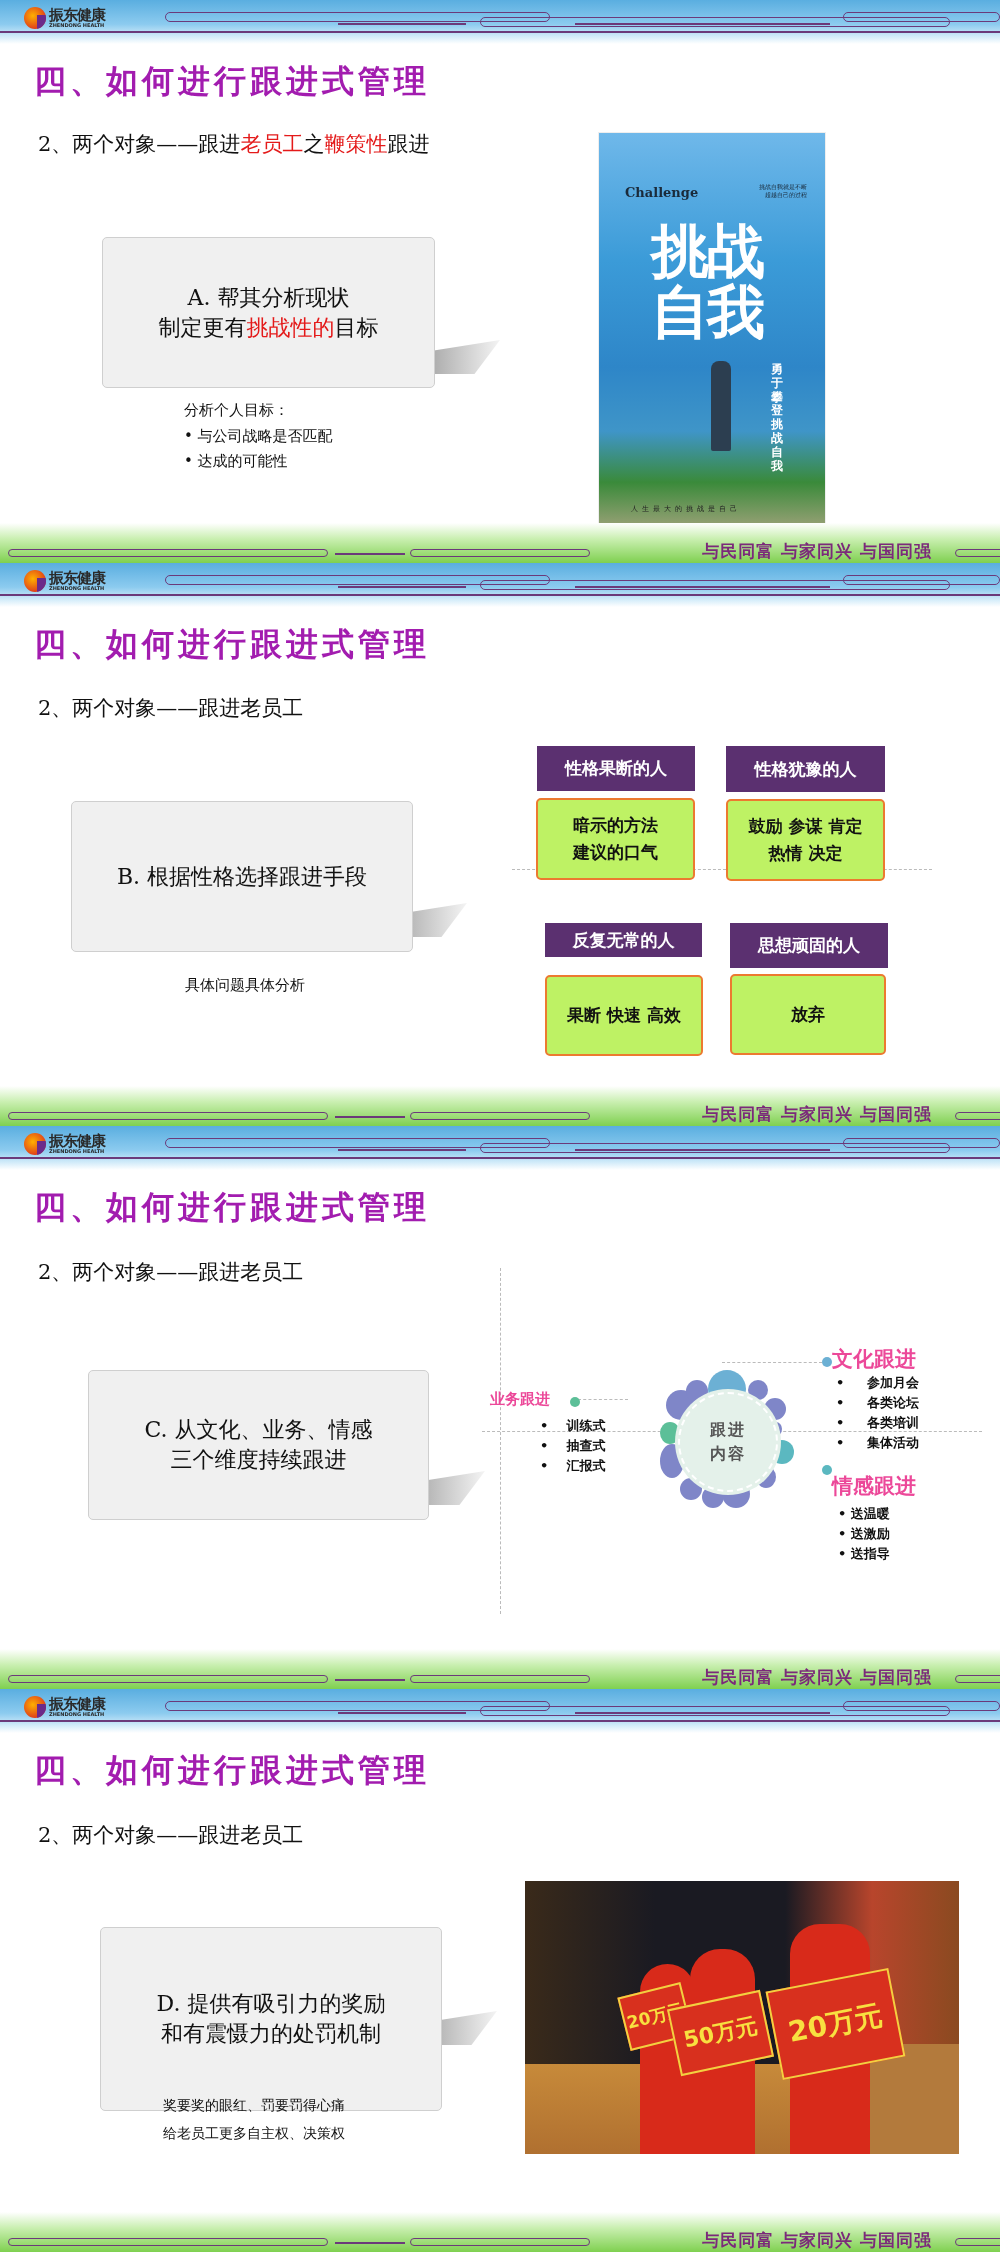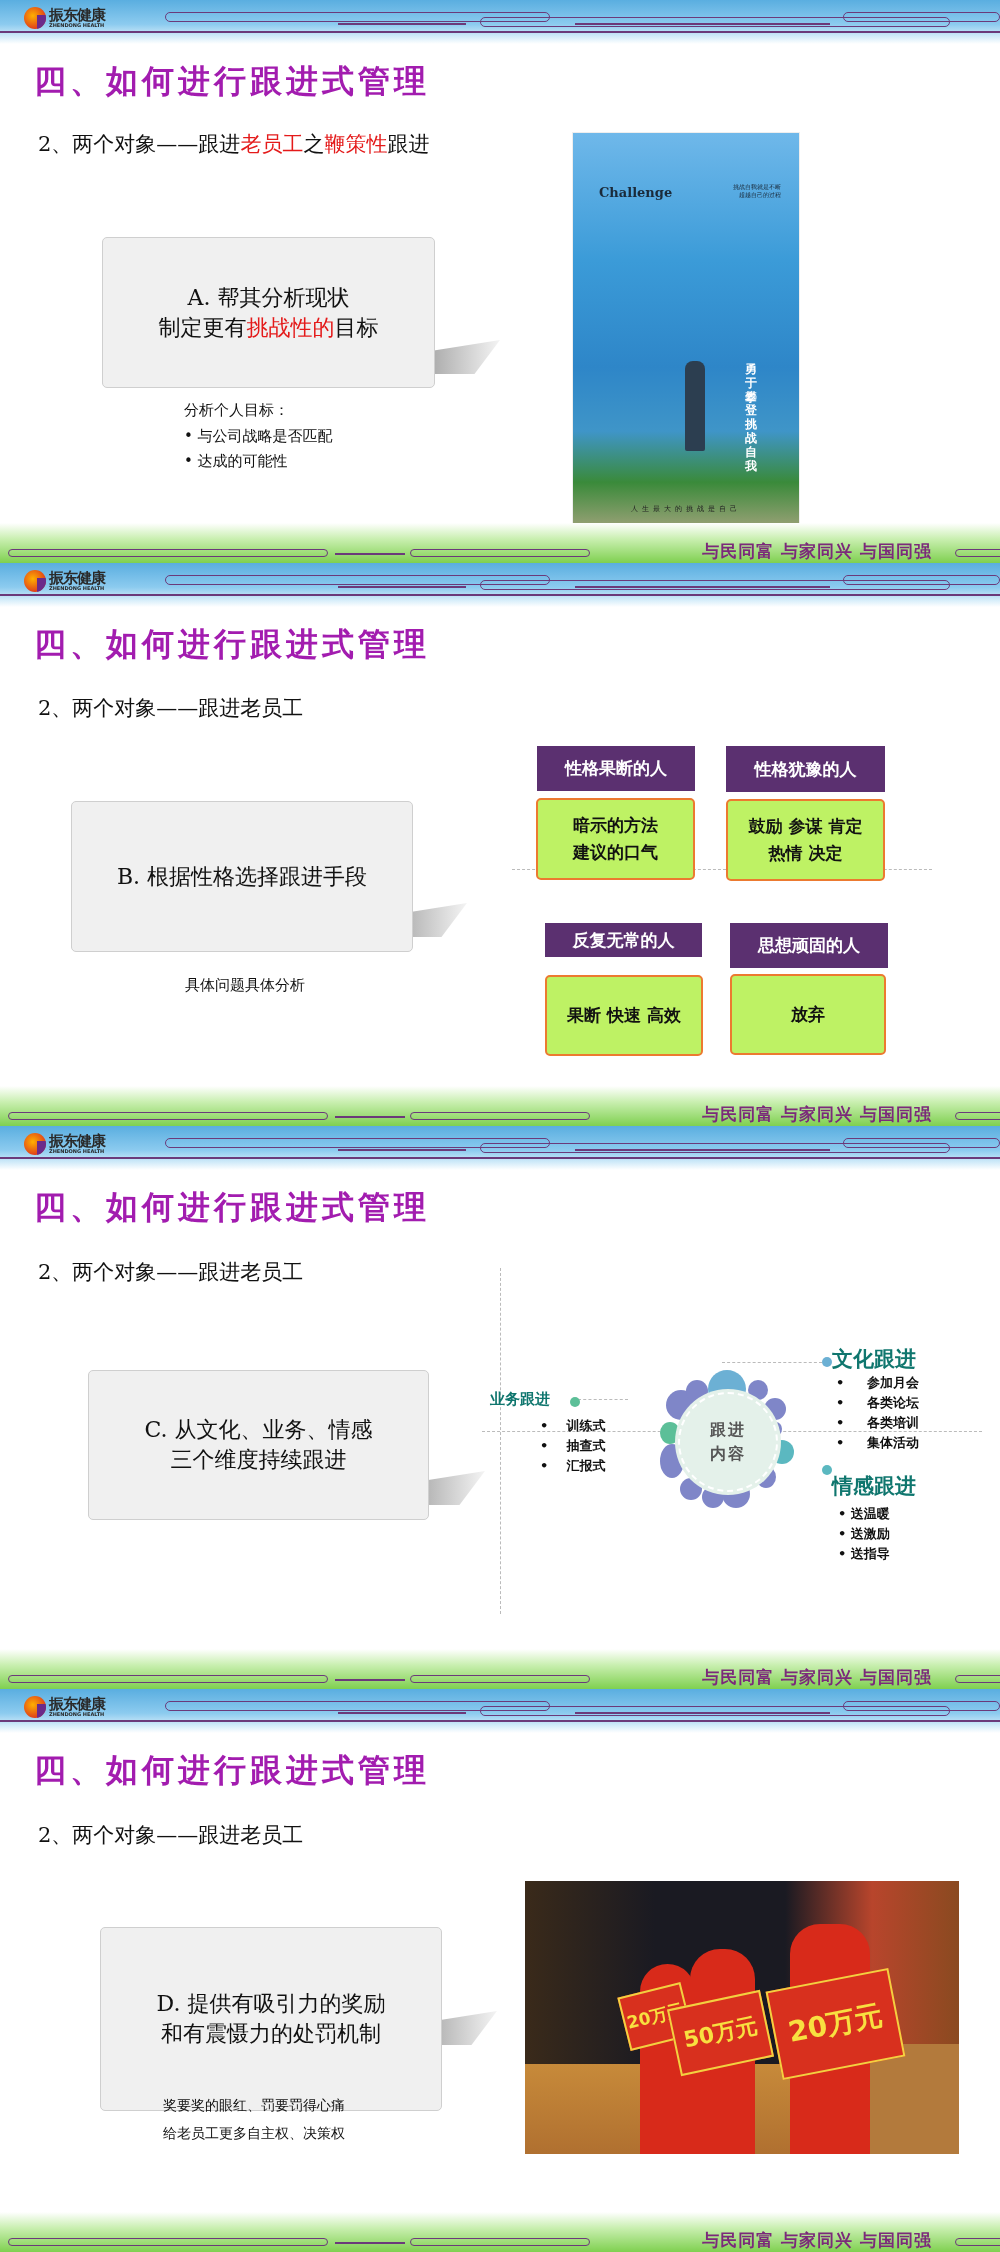--- a/index.html
+++ b/index.html
@@ -32,39 +32,39 @@
 
   .card { position: absolute; background: #f0f0f0; border: 1px solid #cfcfcf; border-radius: 5px;
           display: flex; align-items: center; justify-content: center; text-align: center;
           font-family: "DejaVu Serif", serif; font-size: 22px; color: #111; line-height: 1.35; }
   .card .red { color: #e41a1a; }
   .shadow { position: absolute; height: 34px; background: linear-gradient(to right, #9a9a9a, rgba(200,200,200,0.2)); clip-path: polygon(0 40%, 100% 0, 70% 100%, 0 100%); }
 
   .note { position: absolute; font-size: 15px; color: #111; line-height: 1.7; }
 
   
-  .poster { position: absolute; left: 572px; top: 132px; width: 228px; height: 428px; border: 1px solid #eee;
+  .poster { position: absolute; left: 598px; top: 132px; width: 228px; height: 428px; border: 1px solid #eee;
             background: linear-gradient(to bottom, #6fb8ea 0%, #3b9bd8 30%, #2e86c8 55%, #3f95c8 70%, #3a8a3a 82%, #b7a88a 96%); }
   .poster .challenge { position: absolute; left: 26px; top: 52px; font-size: 13px; font-weight: bold; color: #1a2a3a; font-family: "DejaVu Serif", serif; }
   .poster .tiny { position: absolute; right: 18px; top: 50px; font-size: 6px; color: #1a2a3a; text-align: right; line-height: 1.4; }
   .poster .big { position: absolute; left: 52px; top: 88px; font-size: 58px; color: #fff; font-weight: bold; line-height: 1.05; letter-spacing: -2px; }
   .poster .vert { position: absolute; right: 36px; top: 230px; width: 18px; font-size: 12px; color: #fff; font-weight: bold; line-height: 1.15; }
   .poster .hiker { position: absolute; left: 112px; top: 228px; width: 20px; height: 90px; background: #2c3e50; border-radius: 8px 8px 2px 2px; }
   .poster-caption { position: absolute; left: 572px; top: 504px; width: 228px; text-align: center; font-size: 7px; letter-spacing: 4px; color: #222; }
 
   
   .ptag { position: absolute; background: #5b3070; color: #fff; font-size: 17px; font-weight: bold; display: flex; align-items: center; justify-content: center; }
   .pbox { position: absolute; border: 2px solid #ec7a30; border-radius: 5px; background: #bef264; display: flex; align-items: center; justify-content: center; text-align: center; font-size: 17px; font-weight: bold; color: #111; line-height: 1.6; }
   .hdash { position: absolute; height: 0; border-top: 1px dashed #bbb; }
   .vdash { position: absolute; width: 0; border-left: 1px dashed #bbb; }
 
   
   .petal { position: absolute; border-radius: 50%; }
   .core { position: absolute; border-radius: 50%; background: #e4f1ea; border: 2px dashed #fff; box-shadow: 0 0 0 3px #e4f1ea; display: flex; flex-direction: column; align-items: center; justify-content: center; font-size: 16px; font-weight: bold; color: #555; line-height: 1.5; letter-spacing: 2px; }
-  .branch-title { position: absolute; font-size: 21px; font-weight: bold; color: #0f766e; }
+  .branch-title { position: absolute; font-size: 21px; font-weight: bold; color: #ec4899; }
   .branch-title.sm { font-size: 15px; }
   .blist { position: absolute; font-size: 13px; color: #111; line-height: 1.55; font-weight: bold; }
   .dot { position: absolute; width: 10px; height: 10px; border-radius: 50%; }
 
   
   .photo { position: absolute; left: 525px; top: 192px; width: 434px; height: 273px;
            background: linear-gradient(to right, #3a2a1a 0%, #1a1a22 30%, #1a1a22 60%, #b8452c 80%, #8a4a20 100%); overflow: hidden; }
   .photo .floor { position: absolute; left: 0; right: 0; bottom: 0; height: 90px; background: linear-gradient(to bottom, #c78a3a, #b07030); }
   .photo .desk { position: absolute; right: 0; bottom: 0; width: 150px; height: 110px; background: #b37a3c; }
   .photo .girl { position: absolute; bottom: 0; background: #d82a1a; border-radius: 30px 30px 0 0; }
@@ -105,20 +105,24 @@
     <div>分析个人目标：</div>
     <div>• 与公司战略是否匹配</div>
     <div>• 达成的可能性</div>
   </div>
 
   <div class="poster">
     <div class="challenge">Challenge</div>
     <div class="tiny">
       <div>挑战自我就是不断</div>
       <div>超越自己的过程</div>
+    </div>
+    <div class="big">
+      <div>挑战</div>
+      <div>自我</div>
     </div>
     <div class="vert">勇于攀登 挑战自我</div>
     <div class="hiker"></div>
   </div>
   <div class="poster-caption">人生最大的挑战是自己</div>
 
   <div class="ftr">
     <div class="fdeco" style="left:8px; width:320px;"></div>
     <div class="fline" style="left:335px; width:70px;"></div>
     <div class="fdeco" style="left:410px; width:180px;"></div>

